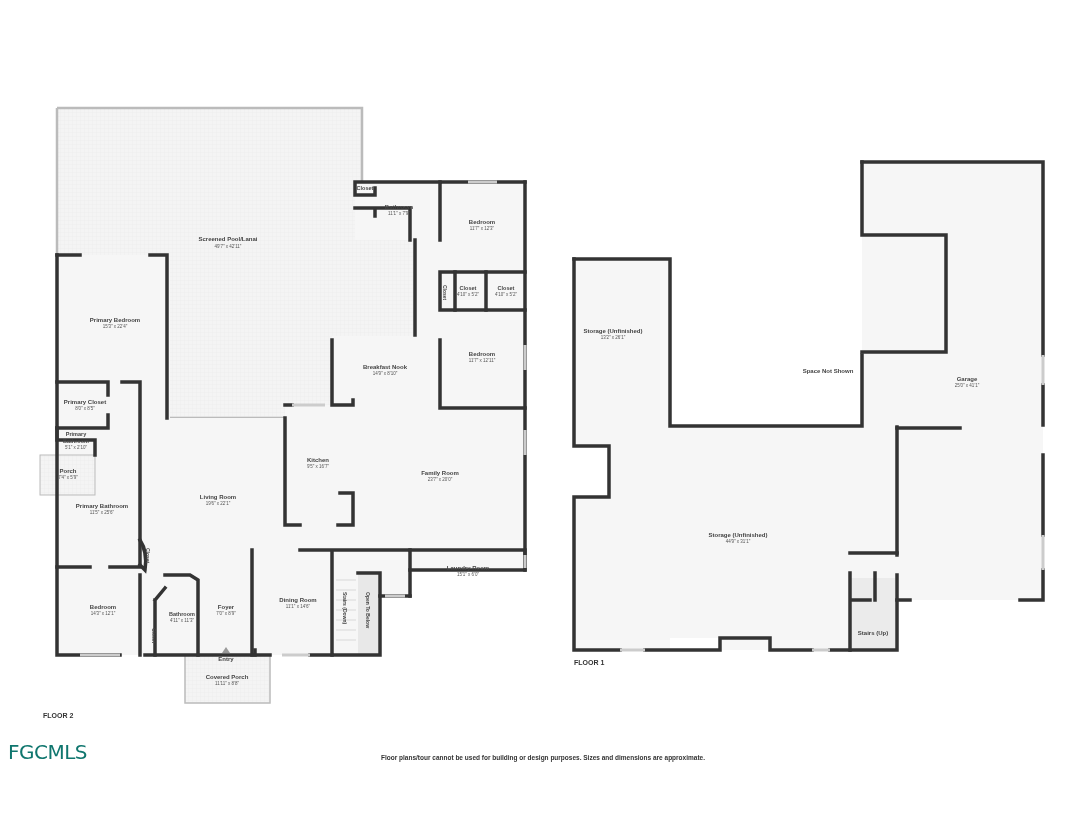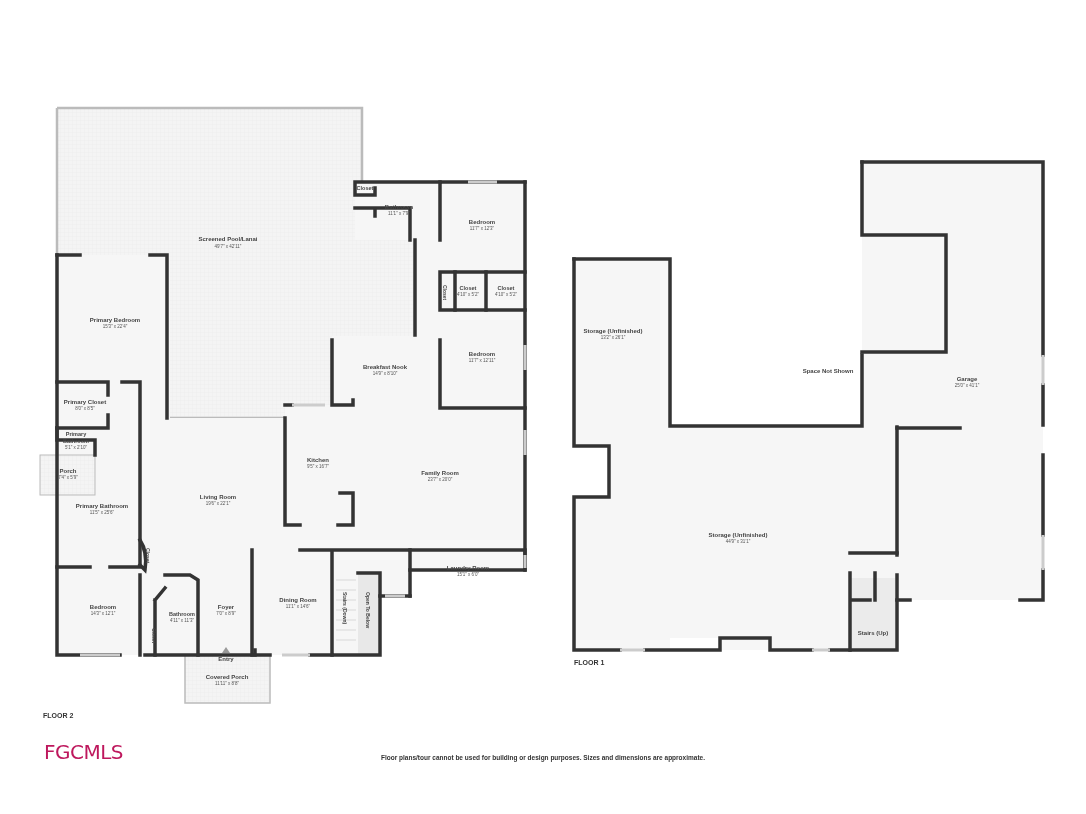--- a/index.html
+++ b/index.html
@@ -2,21 +2,21 @@
 <html><head>
 <meta charset="utf-8">
 <style>
   html, body { margin:0; padding:0; background:#ffffff; }
   body { width:1086px; height:814px; position:relative; overflow:hidden; font-family:"Liberation Sans", sans-serif; }
   svg { position:absolute; left:0; top:0; }
   .lbl { font-family:"Liberation Sans", sans-serif; font-size:6px; fill:#444; text-anchor:middle; font-weight:bold; }
   .dim { font-family:"Liberation Sans", sans-serif; font-size:4.5px; fill:#555; text-anchor:middle; }
   .floor { font-family:"Liberation Sans", sans-serif; font-size:7px; fill:#333; font-weight:bold; }
   .disc { font-family:"Liberation Sans", sans-serif; font-size:6.5px; fill:#333; font-weight:bold; }
-  .brand { position:absolute; left:8px; top:740px; font-family:"DejaVu Sans", sans-serif; font-size:20px; color:#be185d; letter-spacing:-0.5px;margin-left:36px; }
+  .brand { position:absolute; left:8px; top:740px; font-family:"DejaVu Sans", sans-serif; font-size:20px; color:#0f766e; letter-spacing:-0.5px; }
   .wall { stroke:#333; stroke-width:3.5; fill:none; stroke-linecap:square; }
   .rail { stroke:#bbb; stroke-width:2.5; fill:none; }
   .win { stroke:#ccc; stroke-width:3; }
 </style>
 </head>
 <body>
 
 <svg width="1086" height="814" viewBox="0 0 1086 814">
   <defs>
     <pattern id="tile" width="4" height="4" patternUnits="userSpaceOnUse">

